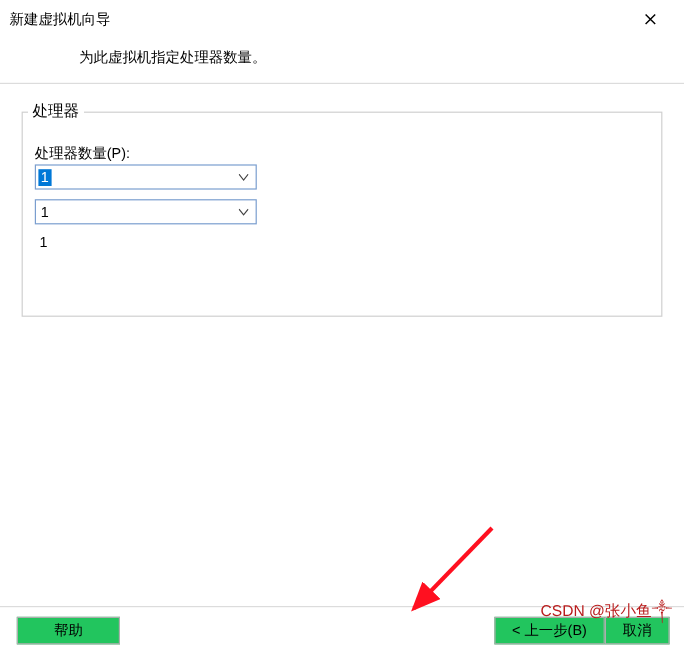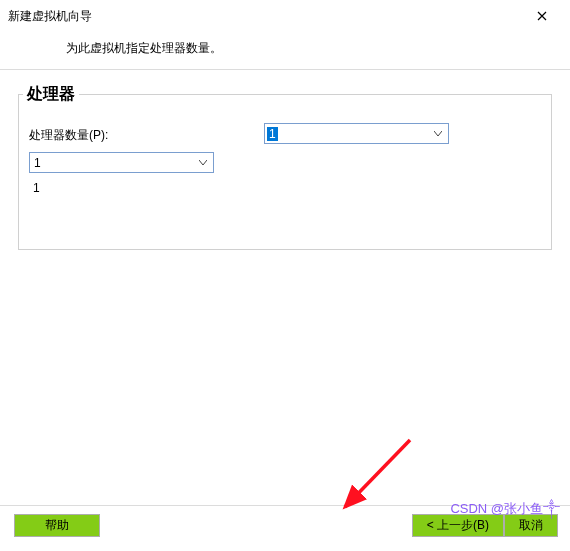--- a/index.html
+++ b/index.html
@@ -7,39 +7,39 @@
   .titlebar { display: flex; align-items: center; justify-content: space-between; padding: 4px 8px 4px 8px; }
   .titlebar .title { font-size: 12px; }
   .titlebar .close { width: 40px; height: 24px; display: flex; align-items: center; justify-content: center; cursor: pointer; }
   .titlebar .close svg { width: 10px; height: 10px; }
   .header { padding: 4px 20px 12px 20px; }
   .header .h-title { font-weight: bold; font-size: 12px; margin-left: 12px; }
   .header .h-sub { font-size: 12px; margin-left: 46px; margin-top: 4px; }
   .hr { border-top: 1px solid #dcdcdc; }
   .body { padding: 14px 18px 0 18px; }
   fieldset.group { border: 1px solid #d0d0d0; padding: 14px 0 50px 0; margin: 0; }
-  fieldset.group legend { padding: 0 4px; font-size: 16px; margin-left: 4px; font-weight: bold; }
-  .row { display: flex; align-items: flex-end; padding: 4px 10px; }
+  fieldset.group legend { padding: 0 4px; font-size: 13px; margin-left: 4px; }
+  .row { display: flex; align-items: flex-start; padding: 4px 10px; flex-direction: column; }
   .row .label { width: 235px; font-size: 12px; }
   .row .value { width: 190px; }
   .row .value-text { font-size: 12px; padding-left: 4px; }
   .combo { width: 185px; height: 21px; border: 1px solid #7a9ecf; background: #fff; display: flex; align-items: center; justify-content: space-between; cursor: pointer; }
   .combo .combo-text { padding: 0 4px; font-size: 12px; }
   .combo.active .combo-text { background: #0078d7; color: #fff; padding: 0 2px; margin: 0 2px; }
   .combo .chev { padding: 0 6px; color: #555; }
   .combo .chev svg { width: 8px; height: 6px; display: block; }
   .footer { position: absolute; left: 0; right: 0; bottom: 14px; padding: 8px 12px 0 12px; display: flex; align-items: center; border-top: 1px solid #dcdcdc; }
   .footer .spacer { flex: 1; }
-  button.btn { height: 23px; font-size: 12px; background: #84cc16; border: 1px solid #adadad; padding: 0 14px; cursor: pointer; margin-left: 0; }
+  button.btn { height: 23px; font-size: 12px; background: #22c55e; border: 1px solid #adadad; padding: 0 14px; cursor: pointer; margin-left: 0; }
   button.btn.help { padding: 0 30px; margin-left: 2px; }
   button.btn.default { border: 2px solid #0078d7; background: #e1e1e1; }
   .btn-pair { display: flex; gap: 27px; }
   .btn-cancel { margin-left: 8px; padding: 0 22px; font-family: Liberation Serif, serif; }
   .arrow-annot { position: absolute; left: 325px; top: 435px; pointer-events: none; }
-  .watermark { position: absolute; right: 10px; bottom: 20px; color: #8b5cf6; font-size: 13px; font-family: Arial, sans-serif; pointer-events: none; }
+  .watermark { position: absolute; right: 10px; bottom: 20px; color: #b91c1c; font-size: 13px; font-family: Arial, sans-serif; pointer-events: none; }
 </style>
 </head>
 <body>
 
 <div class="titlebar">
   <span class="title">新建虚拟机向导</span>
   <div class="close">
     <svg viewBox="0 0 10 10">
         <path d="M1 1 L9 9 M9 1 L1 9" stroke="#000" stroke-width="1.2" fill="none"></path>
       </svg>

